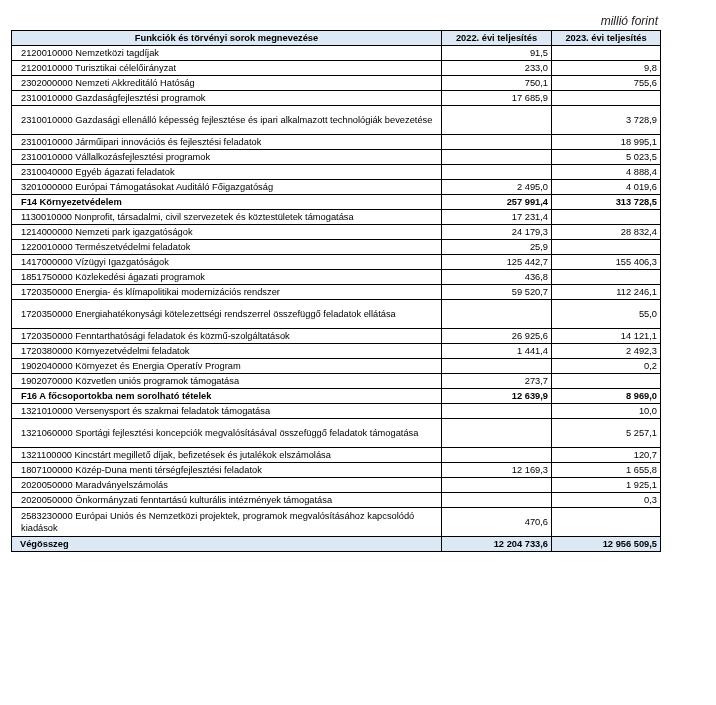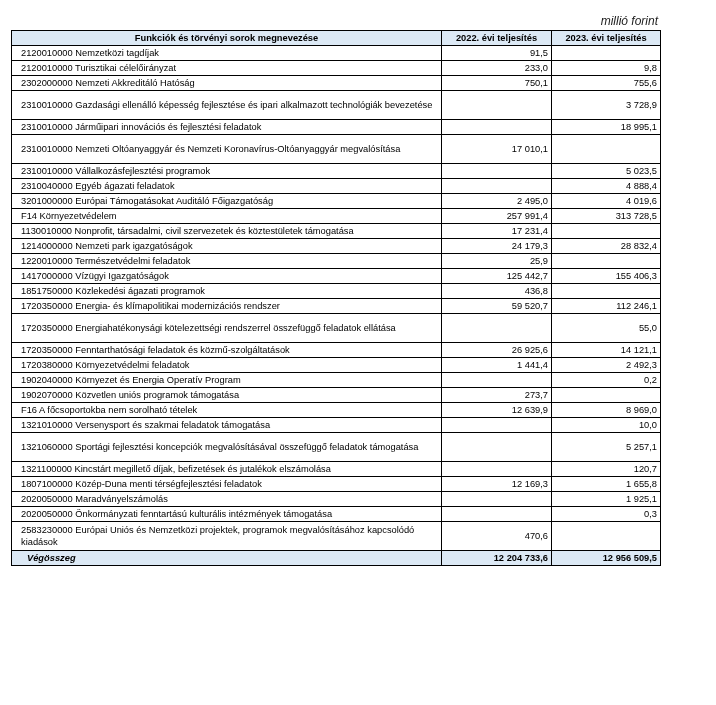--- a/index.html
+++ b/index.html
@@ -10,23 +10,23 @@
                border-collapse: collapse; table-layout: fixed; font-size: 9.3px; line-height: 12px; border-radius: 31px; }
   table.main col.c1 { width: 430px; }
   table.main col.c2 { width: 110px; }
   table.main col.c3 { width: 109px; }
   table.main th, table.main td { border: 1px solid #000; padding: 1px 3px; vertical-align: middle; }
   table.main th { background: #dce9f5; font-weight: bold; text-align: center; height: 12px; }
   table.main td.name { padding-left: 9px; margin-left: 36px; }
   table.main td.num { text-align: right; }
   tr.r1 td { height: 12px; }
   tr.r2 td { height: 26px; }
-  tr.bold td { font-weight: normal; }
+  tr.bold td { font-weight: bold; }
   tr.total td { background: #dce9f5; font-weight: bold; border-width: 1.5px; }
-  tr.total td.name { padding-left: 15px; font-style: italic; }
+  tr.total td.name { padding-left: 8px; }
   tr.section td.name { padding-left: 9px; }
 </style>
 </head>
 <body>
 
 <div class="unit">millió forint</div>
 
 <table class="main">
   <colgroup>
       <col class="c1">
@@ -49,34 +49,34 @@
       <tr class="r1">
         <td class="name">2120010000 Turisztikai célelőirányzat</td>
         <td class="num">233,0</td>
         <td class="num">9,8</td>
       </tr>
       <tr class="r1">
         <td class="name">2302000000 Nemzeti Akkreditáló Hatóság</td>
         <td class="num">750,1</td>
         <td class="num">755,6</td>
       </tr>
+      <tr class="r1">
+        <td class="name">2310010000 Gazdaságfejlesztési programok</td>
+        <td class="num">17 685,9</td>
+        <td class="num"></td>
+      </tr>
       <tr class="r2">
         <td class="name">2310010000 Gazdasági ellenálló képesség fejlesztése és ipari alkalmazott technológiák bevezetése</td>
         <td class="num"></td>
         <td class="num">3 728,9</td>
       </tr>
       <tr class="r1">
         <td class="name">2310010000 Járműipari innovációs és fejlesztési  feladatok</td>
         <td class="num"></td>
         <td class="num">18 995,1</td>
-      </tr>
-      <tr class="r2">
-        <td class="name">2310010000 Nemzeti Oltóanyaggyár és Nemzeti Koronavírus-Oltóanyaggyár megvalósítása</td>
-        <td class="num">17 010,1</td>
-        <td class="num"></td>
       </tr>
       <tr class="r1">
         <td class="name">2310010000 Vállalkozásfejlesztési programok</td>
         <td class="num"></td>
         <td class="num">5 023,5</td>
       </tr>
       <tr class="r1">
         <td class="name">2310040000 Egyéb ágazati feladatok</td>
         <td class="num"></td>
         <td class="num">4 888,4</td>

